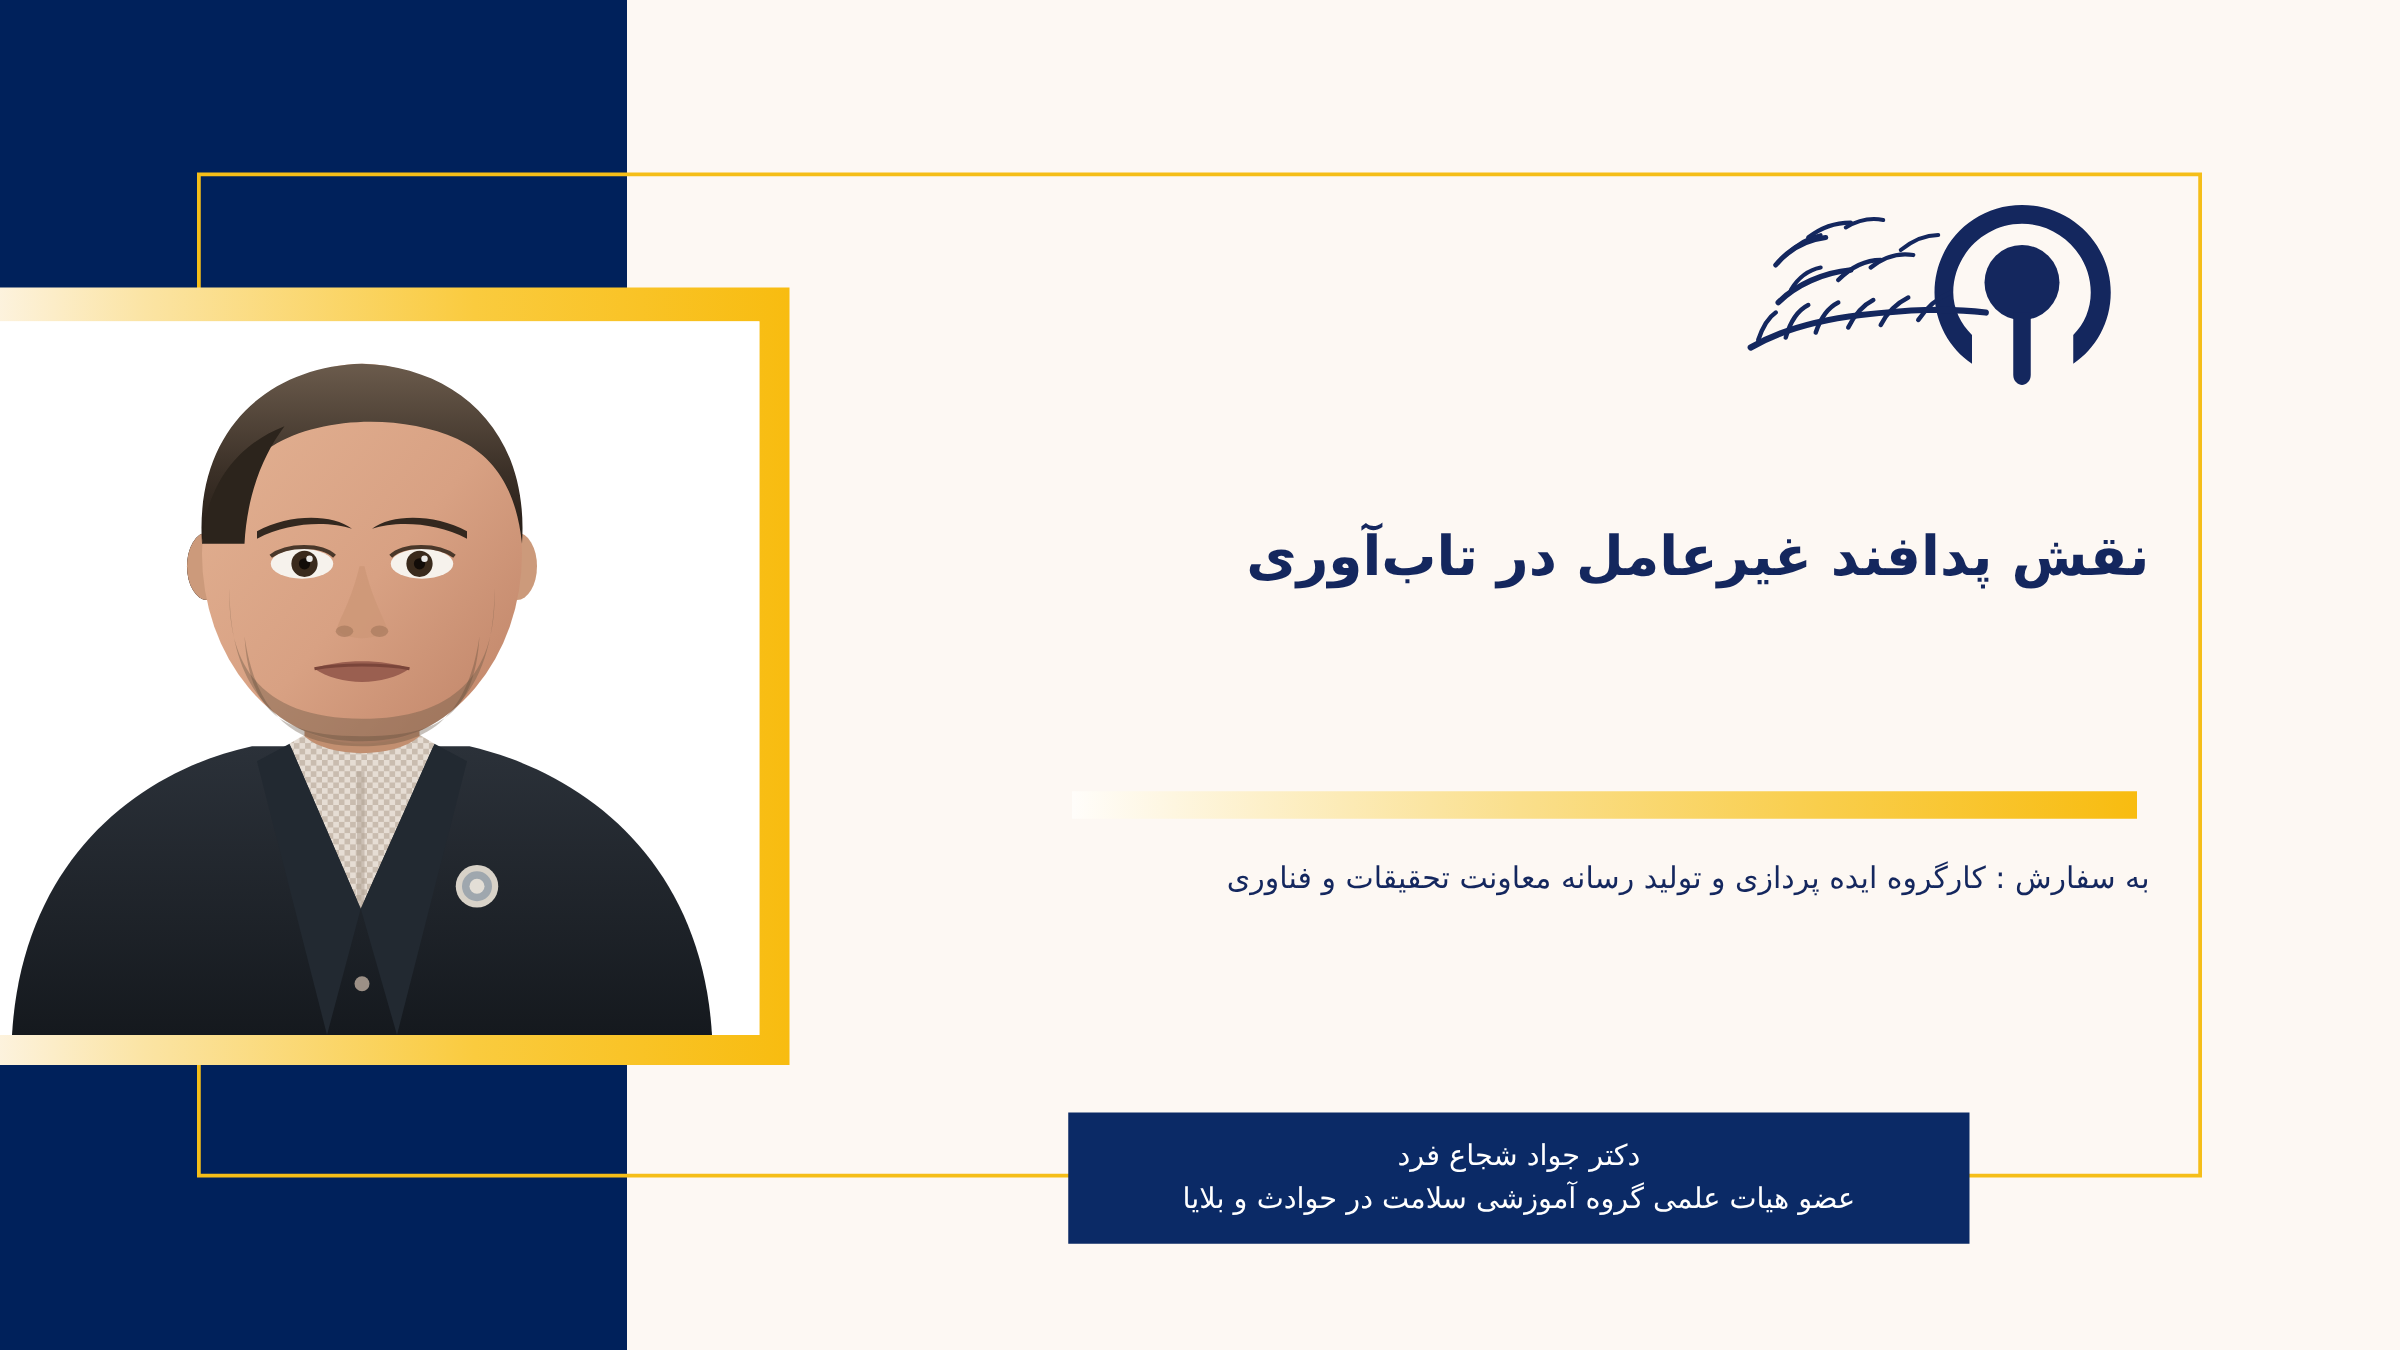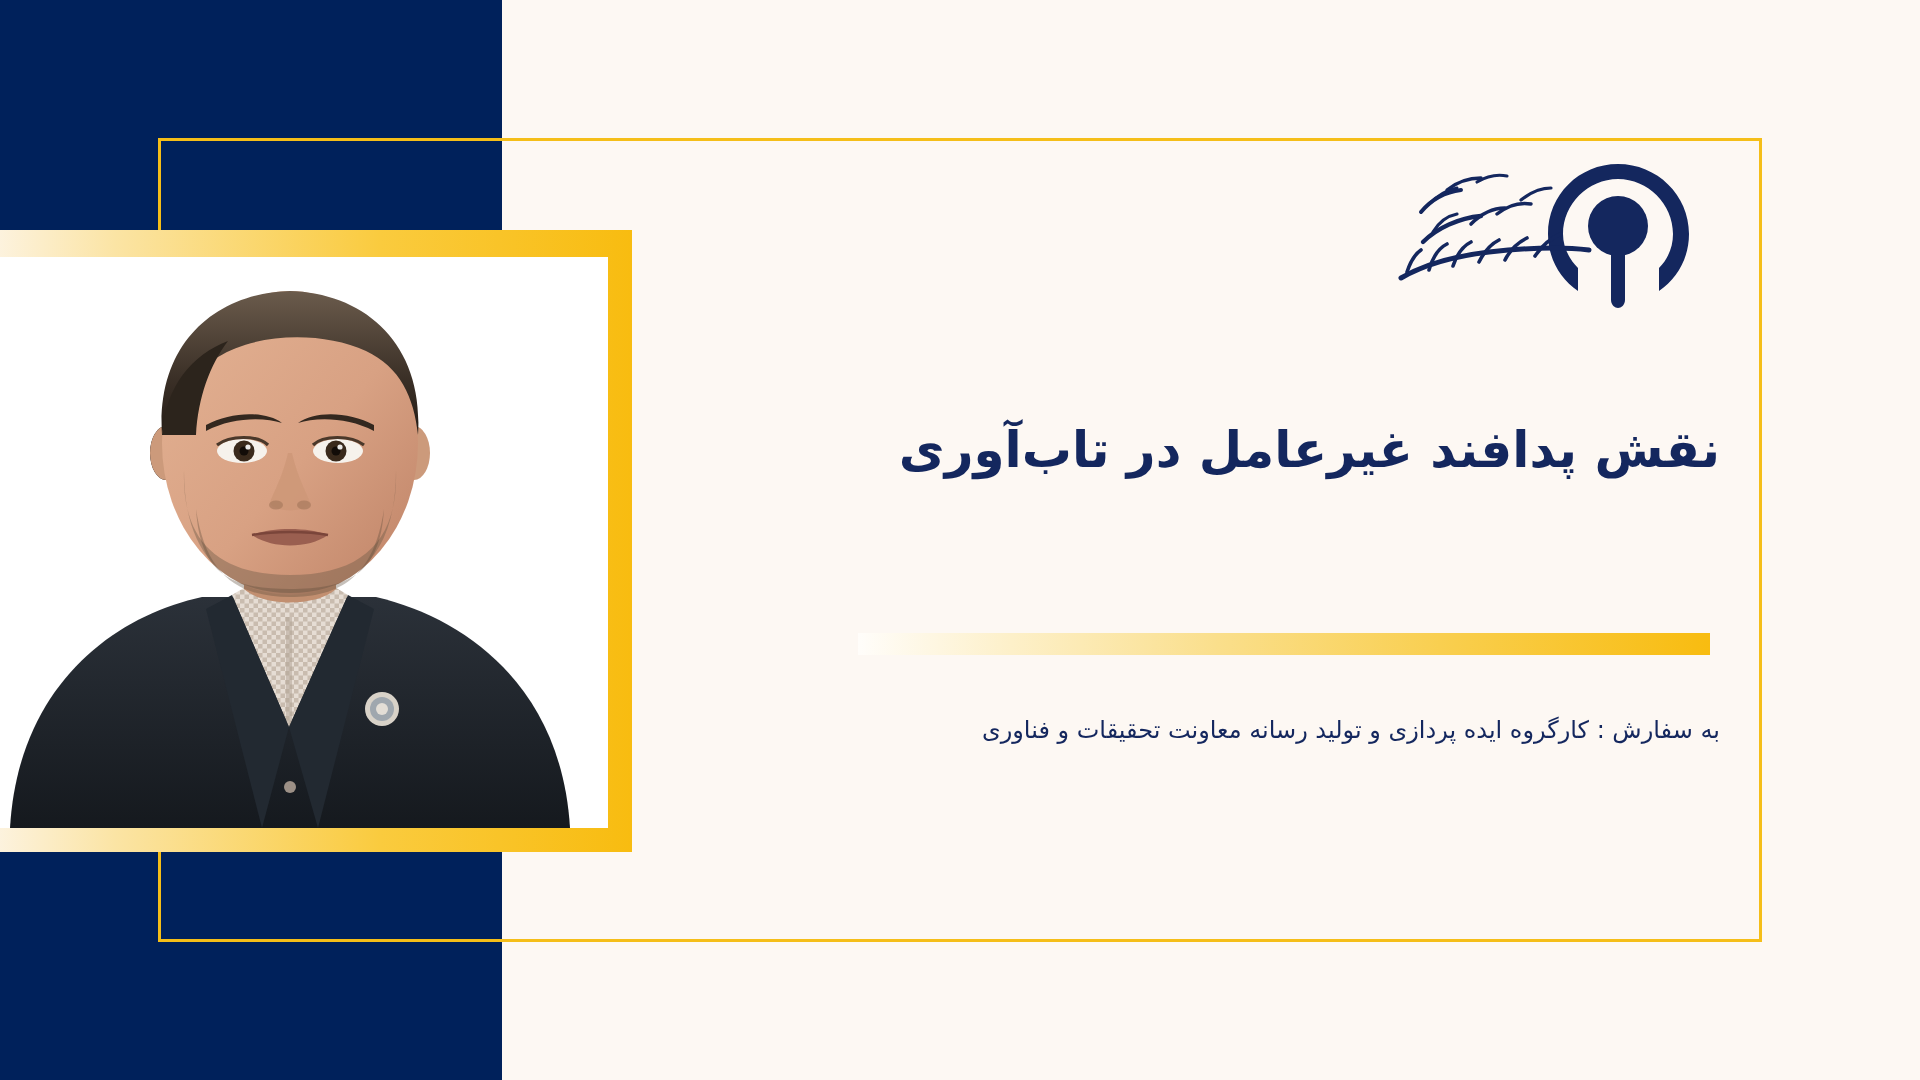--- a/index.html
+++ b/index.html
@@ -43,38 +43,38 @@
   .logo-wrap{
     position:absolute;right:195px;top:160px;width:340px;height:160px;z-index:6;
     display:flex;align-items:flex-start;justify-content:flex-end;
   }
   .logo-svg{display:block;}
 
   
   .title{
     position:absolute;right:200px;top:415px;width:1040px;
     text-align:right;z-index:6;
-    color:#14275E;font-weight:bold;font-size:50px;line-height:1.4;
+    color:#14275E;font-weight:bold;font-size:44px;line-height:1.4;
     letter-spacing:0px;
     direction:rtl;
   }
 
   
   .gold-bar{
     position:absolute;left:858px;top:633px;width:852px;height:22px;z-index:6;
     background:linear-gradient(90deg,#FFFDFA 0%,#FDF0C9 18%,#FADF8C 42%,#F9CE4C 70%,#F8BC10 100%);
   }
 
   
   .credits{
     position:absolute;right:200px;top:683px;width:1100px;
     text-align:right;z-index:6;direction:rtl;
     color:#14275E;font-size:24px;line-height:1.62;font-weight:normal;
   }
-  .credits div{white-space:nowrap;margin-top:28px;}
+  .credits div{white-space:nowrap;}
 
   
   .speaker-box{
     position:absolute;left:855px;top:890px;width:721px;height:105px;z-index:7;
     background:#0B2A66;
     display:flex;flex-direction:column;align-items:center;justify-content:center;
     direction:rtl;
   }
   .speaker-name{
     color:#ffffff;font-size:23px;font-weight:normal;line-height:1.45;
@@ -215,14 +215,18 @@
   </div>
 
   <div class="title">نقش پدافند غیرعامل در تاب‌آوری</div>
 
   <div class="gold-bar"></div>
 
   <div class="credits">
     <div>به سفارش : کارگروه ایده پردازی و تولید رسانه معاونت تحقیقات و فناوری</div>
   </div>
 
+  <div class="speaker-box">
+    <div class="speaker-name">دکتر جواد شجاع فرد</div>
+    <div class="speaker-role">عضو هیات علمی گروه آموزشی سلامت در حوادث و بلایا</div>
+  </div>
 
 </div>
 
 </body></html>

